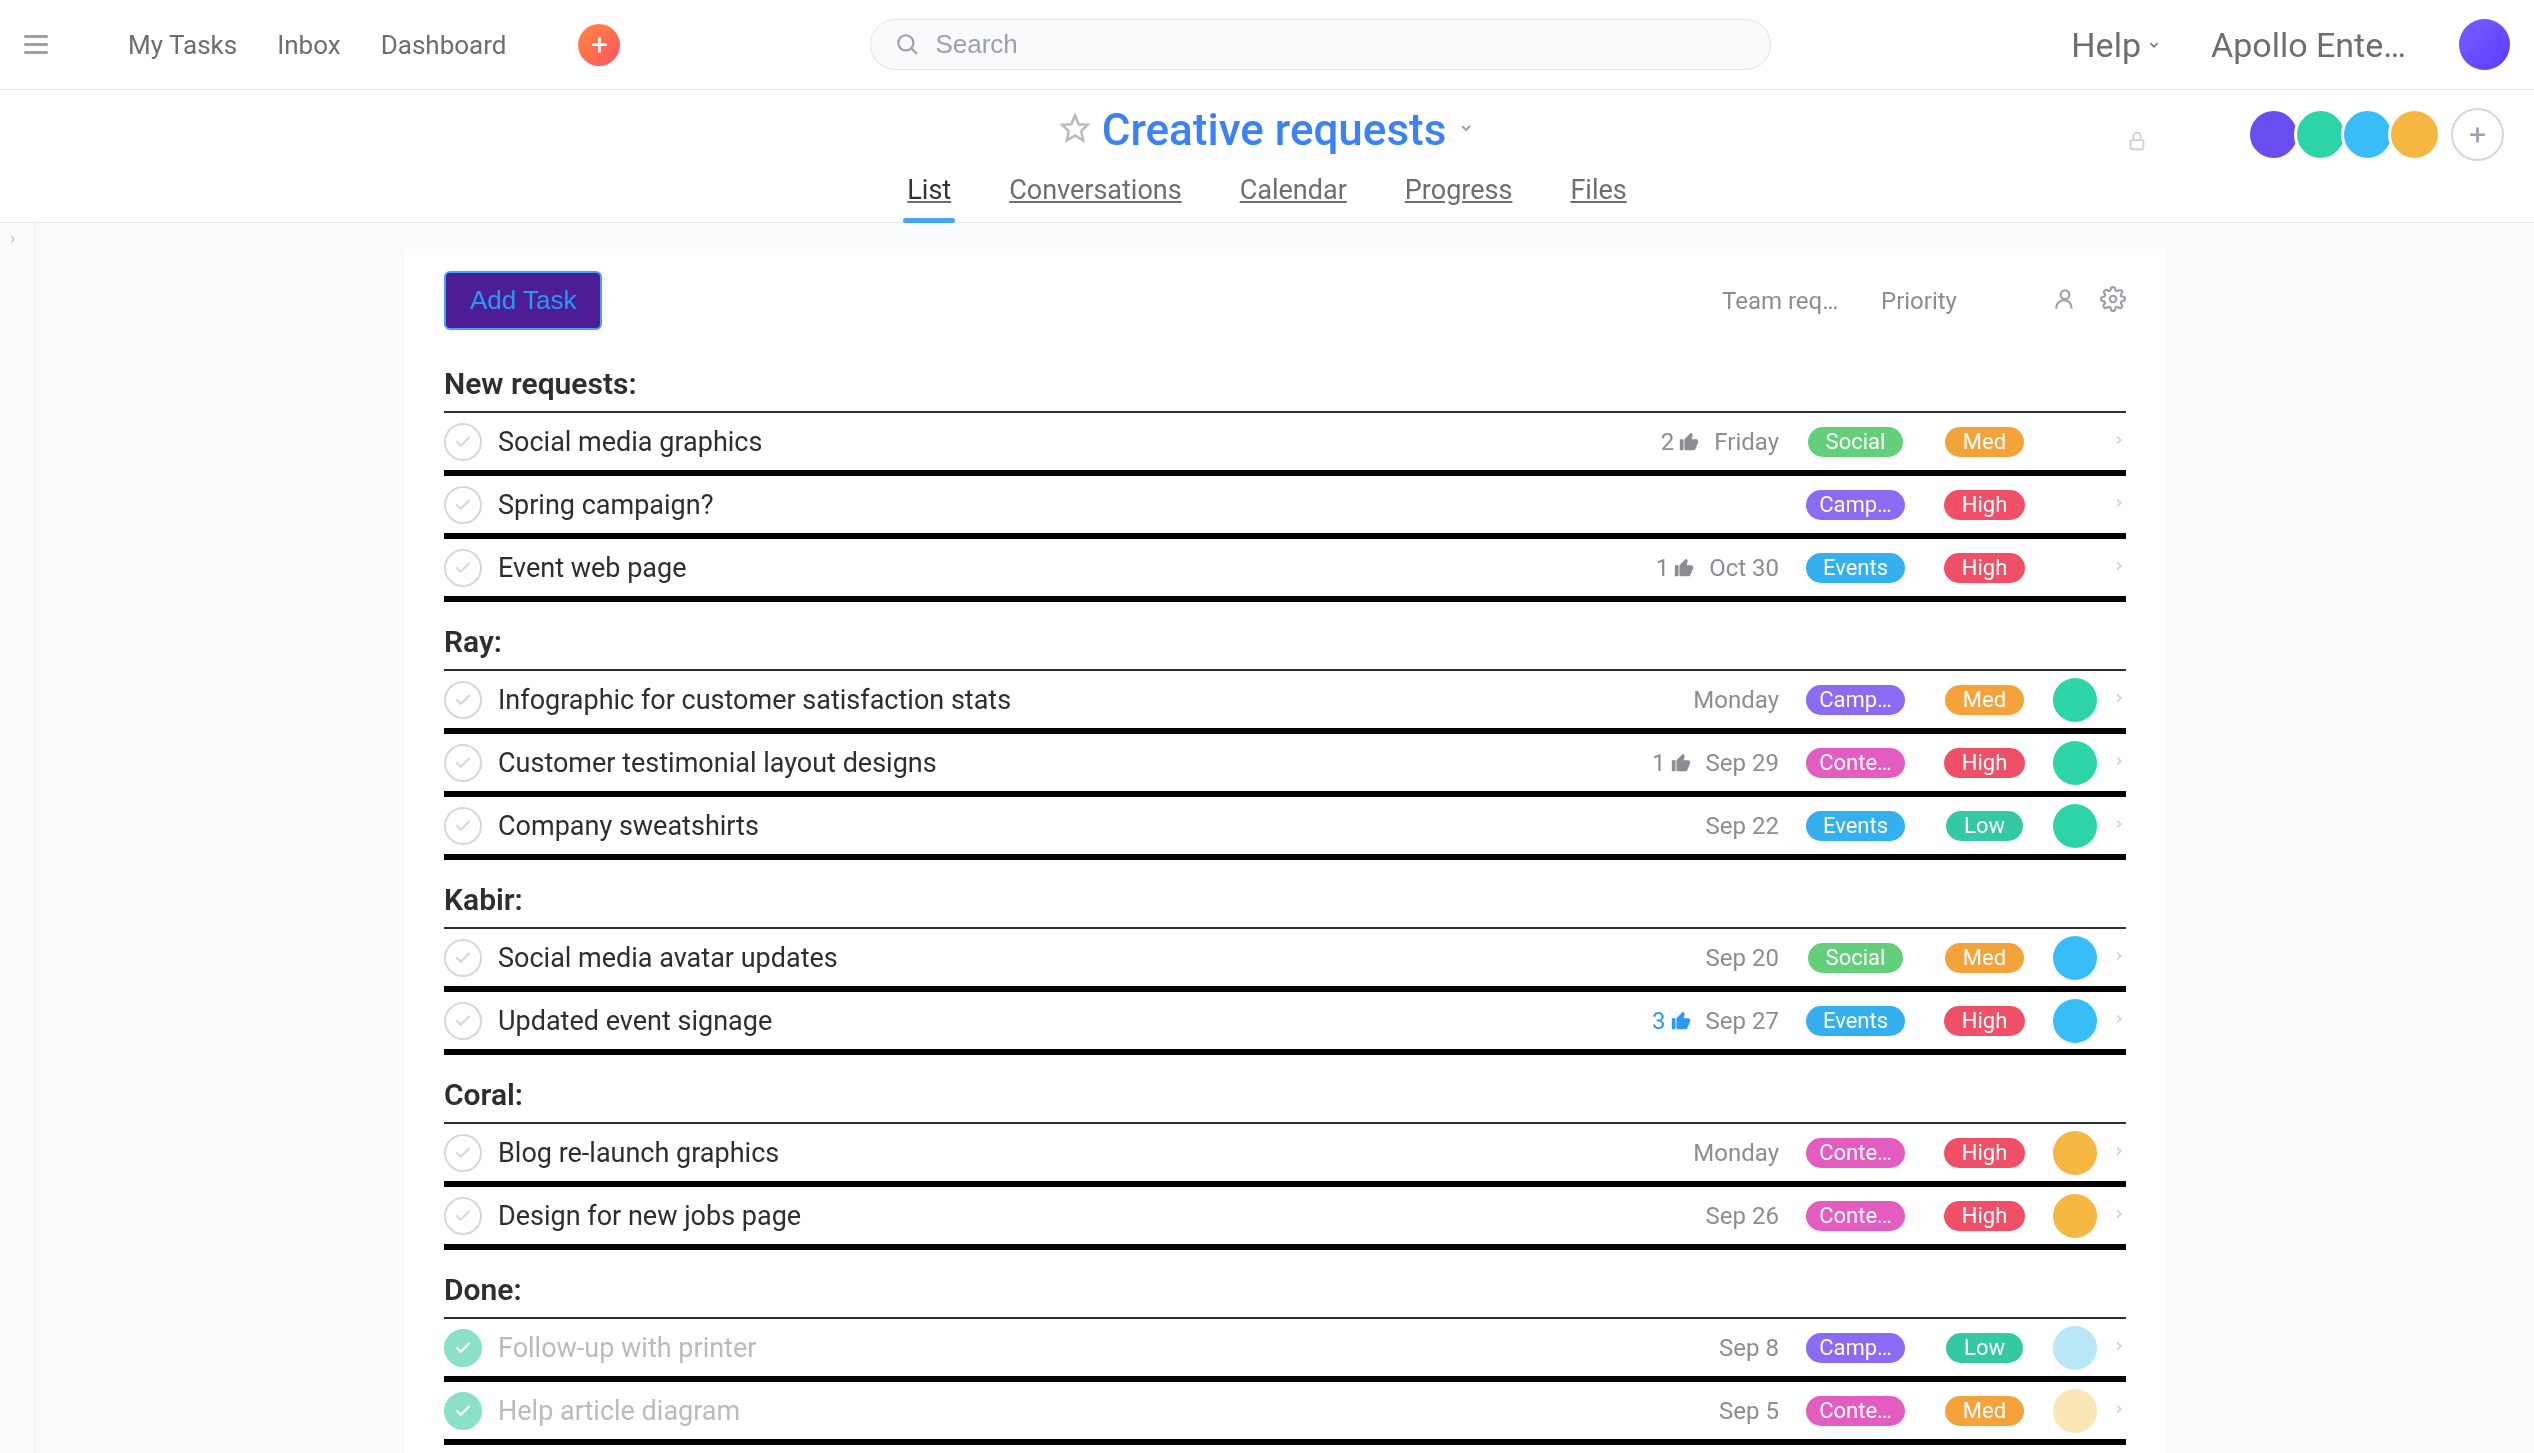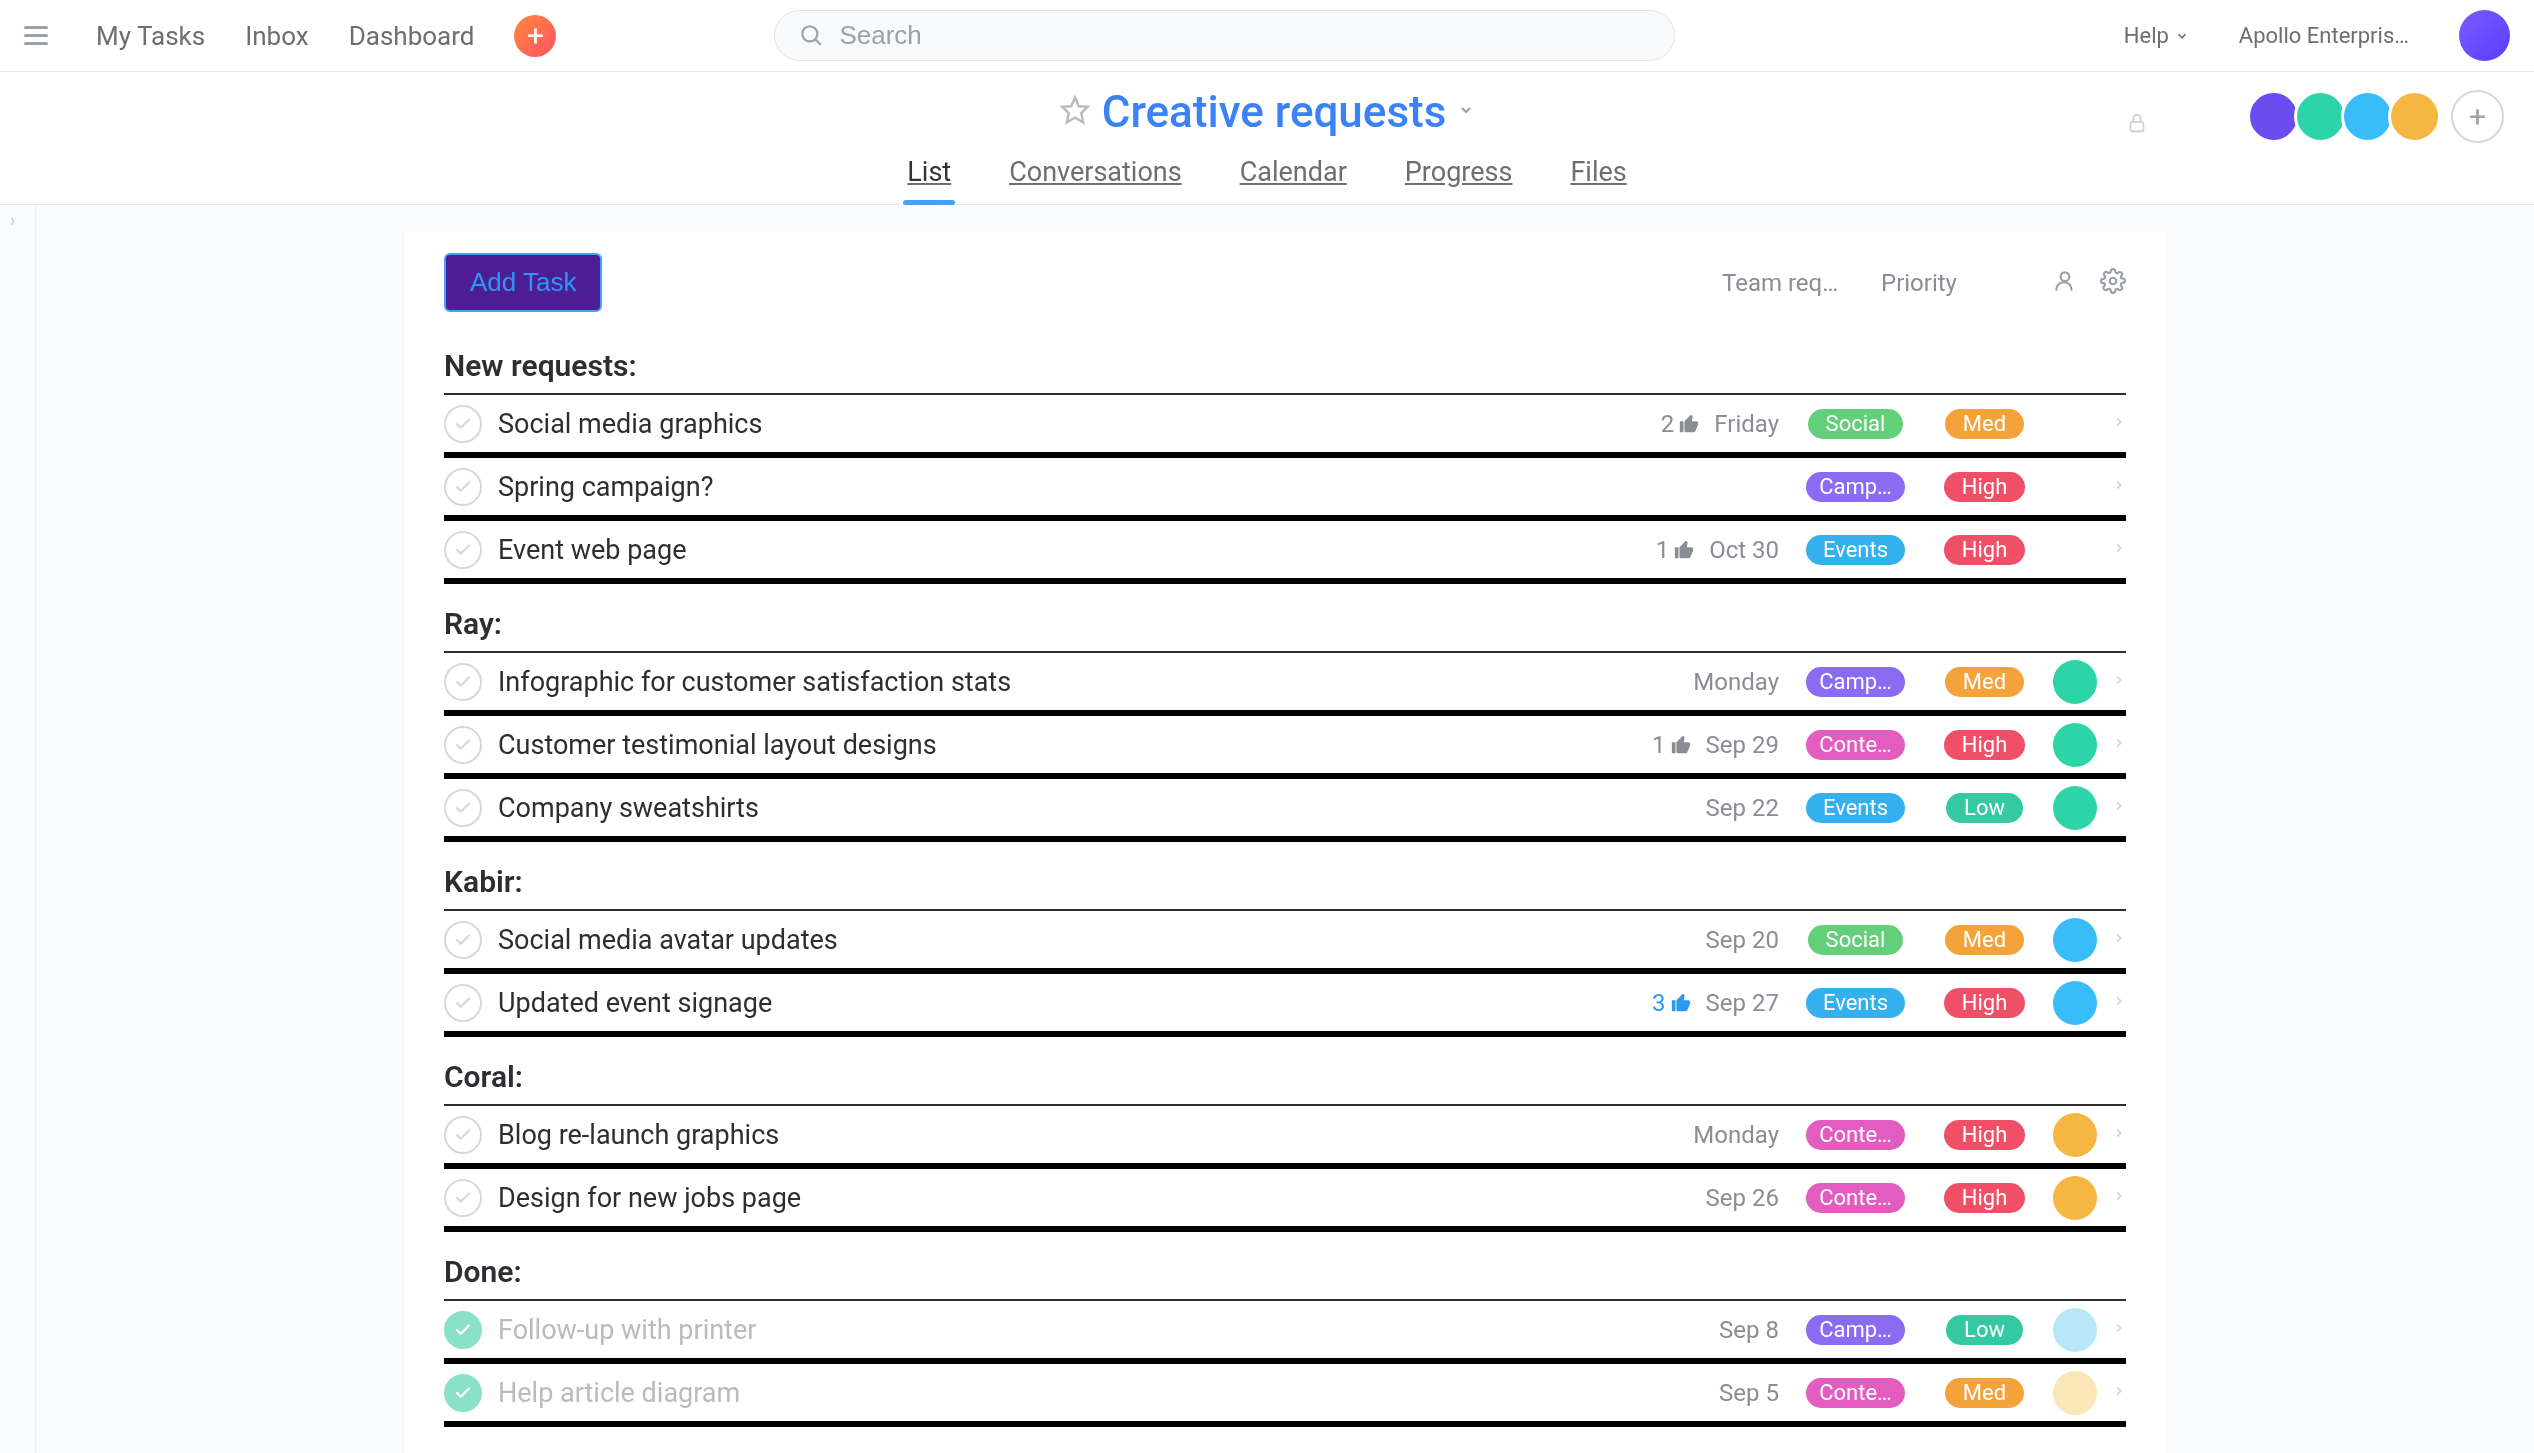--- a/index.html
+++ b/index.html
@@ -1,31 +1,31 @@
 <!DOCTYPE html>
 <html><head>
 <meta charset="utf-8">
 <style>
 * { box-sizing: border-box; margin: 0; padding: 0; }
 html, body { width: 2534px; height: 1453px; font-family: -apple-system, BlinkMacSystemFont, "Segoe UI", Roboto, Helvetica, Arial, sans-serif; background: #fff; color: #333; overflow: hidden; }
 body { position: relative; }
 
 
-.topbar { height: 72px; border-bottom: 1px solid #e8e8e8; display: flex; align-items: center; padding: 0 24px; background: #fff; }
+.topbar { height: 90px; border-bottom: 1px solid #e8e8e8; display: flex; align-items: center; padding: 0 24px; background: #fff; gap: 32px; }
 .hamburger { width: 36px; height: 36px; display: flex; flex-direction: column; justify-content: center; gap: 5px; cursor: pointer; margin-right: 36px; }
 .hamburger span { height: 3px; background: #9ca0a8; border-radius: 2px; width: 24px; }
 .nav-links { display: flex; gap: 40px; font-size: 26px; color: #6d6e72; }
 .nav-links span { cursor: pointer; }
 .plus-btn { width: 42px; height: 42px; border-radius: 50%; background: linear-gradient(135deg,#ff8a3d,#ff5263); display:flex; align-items:center; justify-content:center; color:#fff; font-size:30px; margin-left: 40px; cursor:pointer; }
 .search-wrap { flex: 0 0 auto; margin-left: 218px; }
 .search { width: 901px; height: 51px; border: 1px solid #e4e4e7; border-radius: 26px; background:#f9fafb; display:flex; align-items:center; padding: 0 24px; gap: 14px; color:#9ca0a8; font-size: 26px; }
 .search svg { width: 26px; height: 26px; flex-shrink:0; }
 .search input { border:none; background:transparent; outline:none; font-size:26px; flex:1; color:#333; }
 .search input::placeholder { color:#9ca0a8; }
-.topbar-right { margin-left: auto; display:flex; align-items:center; gap: 50px; font-size: 22px; color:#6d6e72; }
+.topbar-right { margin-left: auto; display:flex; align-items:center; gap: 50px; font-size: 34px; color:#6d6e72; }
 .help { display:flex; align-items:center; gap:6px; cursor:pointer; }
 .workspace { max-width: 198px; white-space:nowrap; overflow:hidden; text-overflow:ellipsis; cursor:pointer; }
 .avatar-main { width: 51px; height:51px; border-radius:50%; background: linear-gradient(135deg,#7a5cff,#5a3dff); display:flex; align-items:center; justify-content:center; color:#fff; font-size:22px; cursor:pointer; }
 
 
 .project-header { border-bottom: 1px solid #e8e8e8; background:#fff; padding-top: 14px; position: relative; }
 .title-row { display:flex; align-items:center; justify-content:center; gap: 12px; }
 .star-btn { color:#b8bbbf; cursor:pointer; }
 .star-btn svg { width:30px; height:30px; }
 .project-title { color:#3b82f6; font-size: 44px; font-weight:500; cursor:pointer; }

